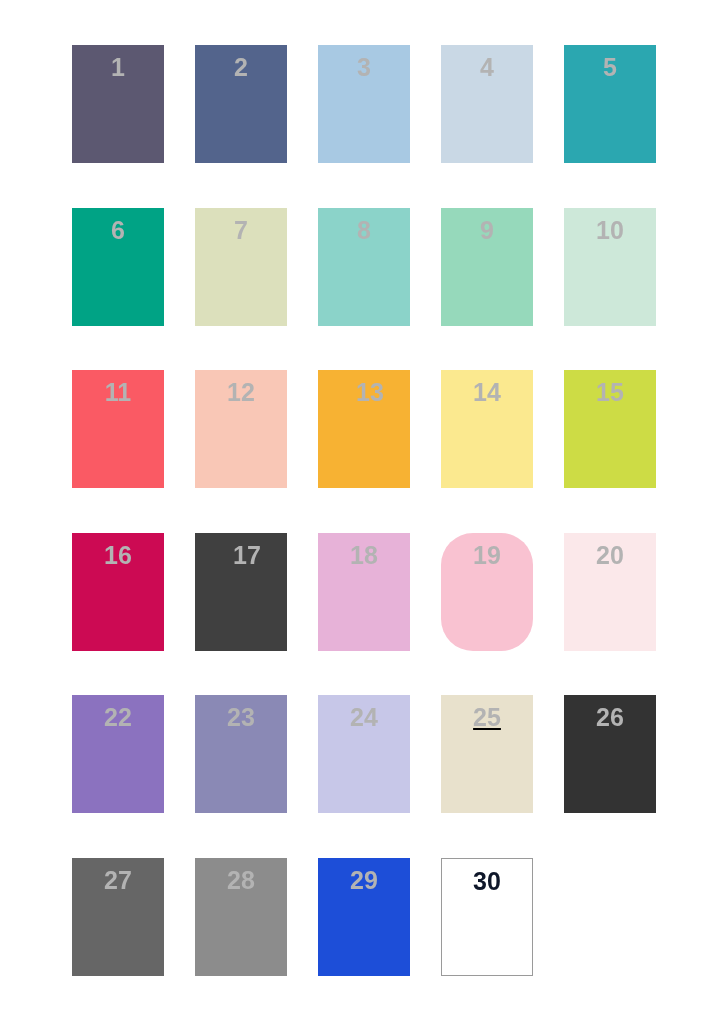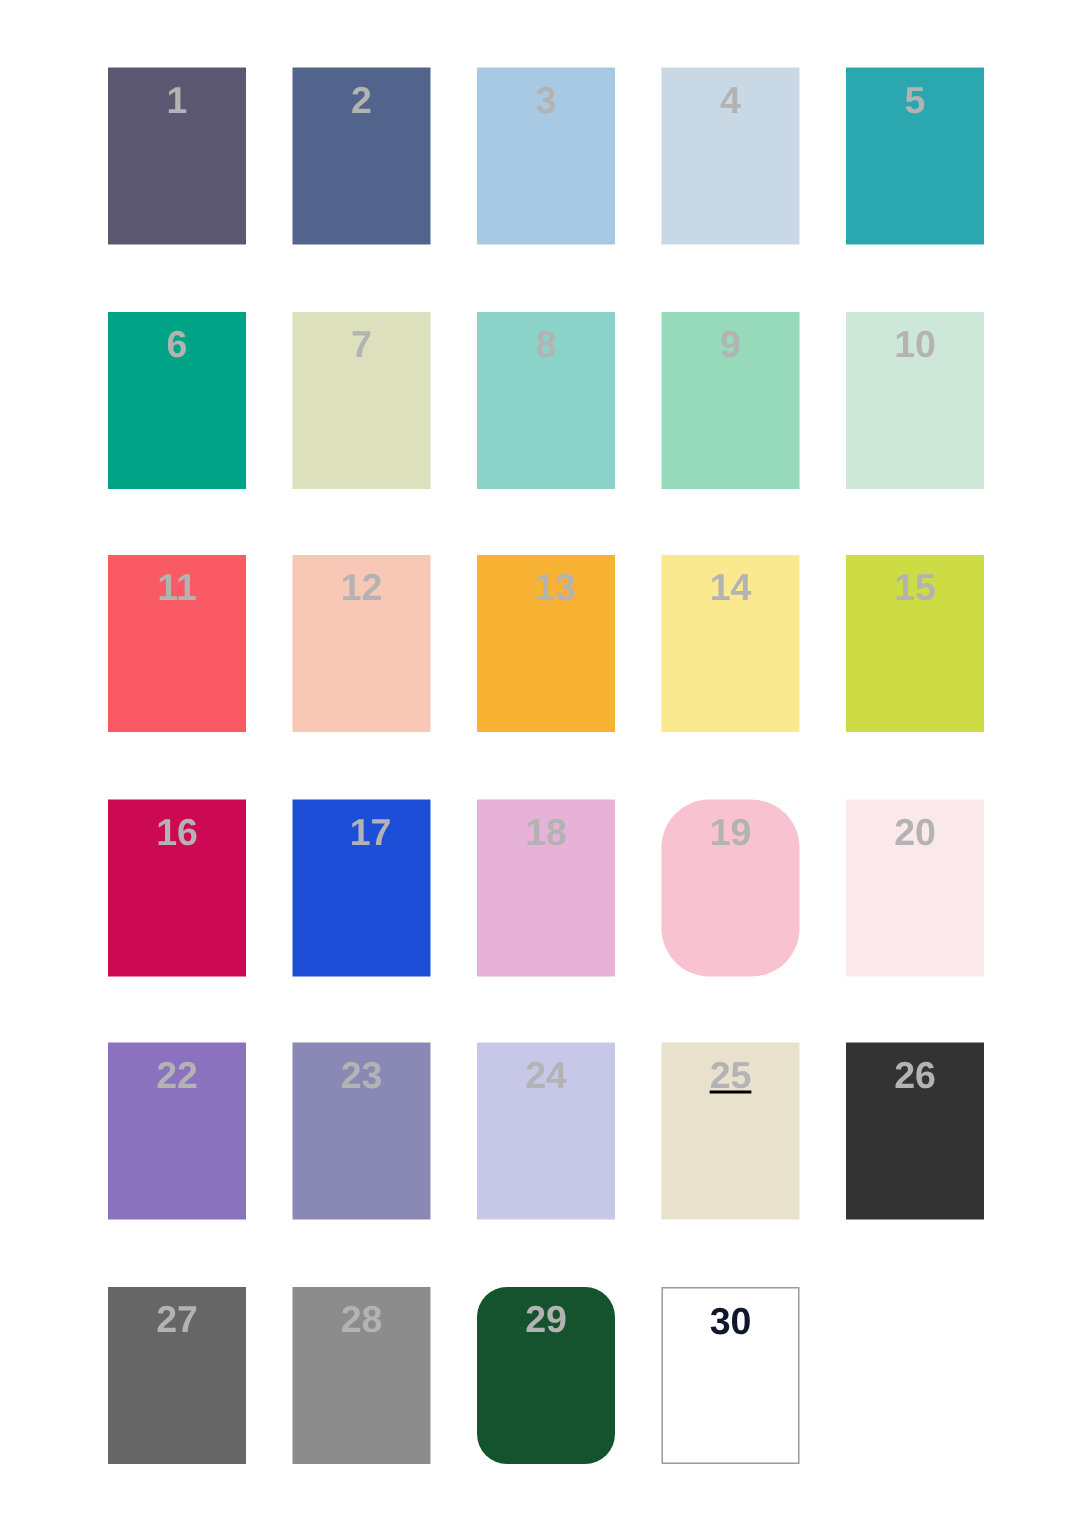--- a/index.html
+++ b/index.html
@@ -102,21 +102,21 @@
       </div>
       <div class="swatch" style="background-color: rgb(251, 233, 143);">
         <span class="swatch-label" style="color: rgb(179, 179, 179);">14</span>
       </div>
       <div class="swatch" style="background-color: rgb(205, 220, 69);">
         <span class="swatch-label" style="color: rgb(179, 179, 179);">15</span>
       </div>
       <div class="swatch" style="background-color: rgb(204, 10, 83);">
         <span class="swatch-label" style="color: rgb(179, 179, 179);">16</span>
       </div>
-      <div class="swatch" style="background-color: #1d4ed8; padding-left: 12px;">
+      <div class="swatch" style="background-color: #404040; padding-left: 12px;">
         <span class="swatch-label" style="color: rgb(179, 179, 179);">17</span>
       </div>
       <div class="swatch" style="background-color: rgb(231, 178, 216);">
         <span class="swatch-label" style="color: rgb(179, 179, 179);">18</span>
       </div>
       <div class="swatch" style="background-color: rgb(249, 194, 209); border-radius: 32px;">
         <span class="swatch-label" style="color: rgb(179, 179, 179);">19</span>
       </div>
       <div class="swatch" style="background-color: rgb(251, 232, 234);">
         <span class="swatch-label" style="color: rgb(179, 179, 179);">20</span>
@@ -135,20 +135,20 @@
       </div>
       <div class="swatch" style="background-color: rgb(51, 51, 51);">
         <span class="swatch-label" style="color: rgb(179, 179, 179);">26</span>
       </div>
       <div class="swatch" style="background-color: rgb(102, 102, 102);">
         <span class="swatch-label" style="color: rgb(179, 179, 179);">27</span>
       </div>
       <div class="swatch" style="background-color: rgb(140, 140, 140);">
         <span class="swatch-label" style="color: rgb(179, 179, 179);">28</span>
       </div>
-      <div class="swatch" style="background-color: #14532d; border-radius: 20px;">
+      <div class="swatch" style="background-color: #1d4ed8;">
         <span class="swatch-label" style="color: rgb(179, 179, 179);">29</span>
       </div>
       <div class="swatch bordered" style="background-color: rgb(255, 255, 255); border-color: rgb(154, 154, 154);">
         <span class="swatch-label" style="color: #0f172a;">30</span>
       </div>
     </div>
 </div>
 
 </body></html>

